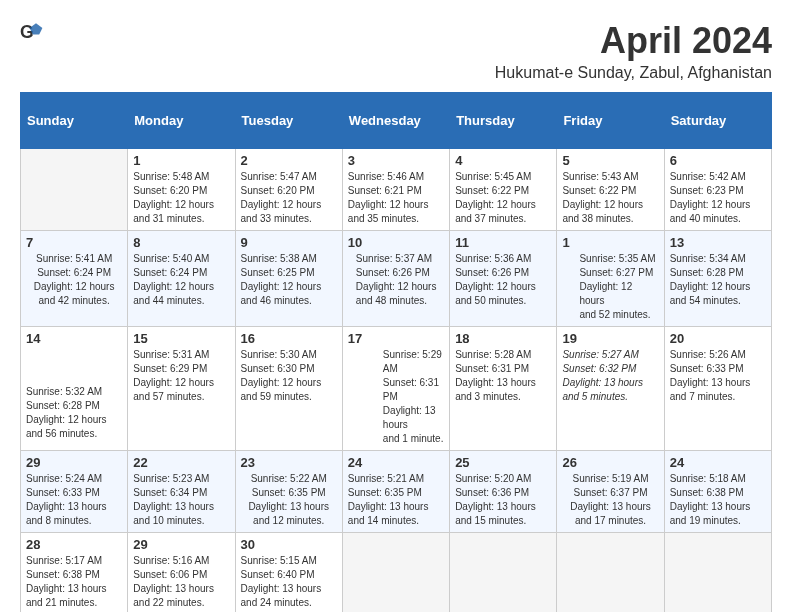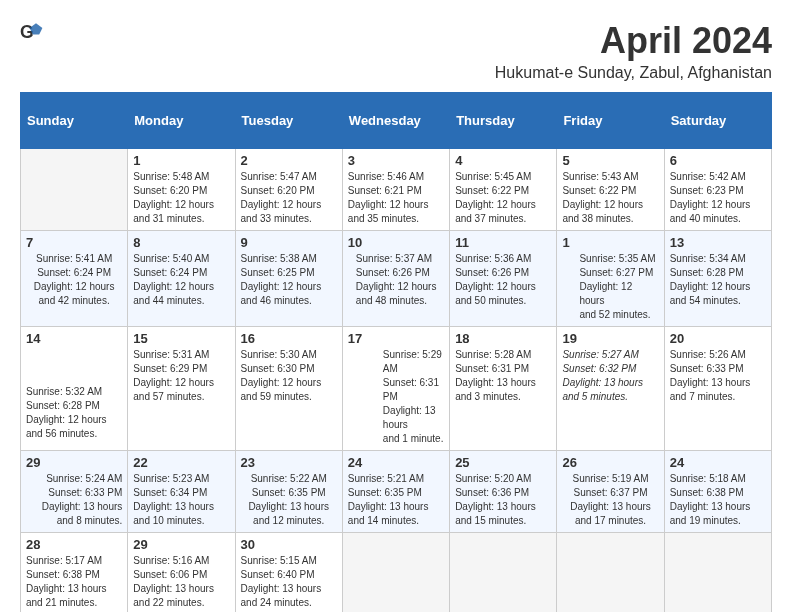--- a/index.html
+++ b/index.html
@@ -267,21 +267,21 @@
           <span class="day-number">20</span>
           <div class="day-info" style="white-space: pre-line;">Sunrise: 5:26 AM
 Sunset: 6:33 PM
 Daylight: 13 hours
 and 7 minutes.</div>
         </td>
       </tr>
       <tr>
         <td>
           <span class="day-number">29</span>
-          <div class="day-info" style="white-space: pre-line; text-align: right;">Sunrise: 5:24 AM
+          <div class="day-info" style="white-space: pre-line;">Sunrise: 5:24 AM
 Sunset: 6:33 PM
 Daylight: 13 hours
 and 8 minutes.</div>
         </td>
         <td>
           <span class="day-number">22</span>
           <div class="day-info" style="white-space: pre-line;">Sunrise: 5:23 AM
 Sunset: 6:34 PM
 Daylight: 13 hours
 and 10 minutes.</div>

